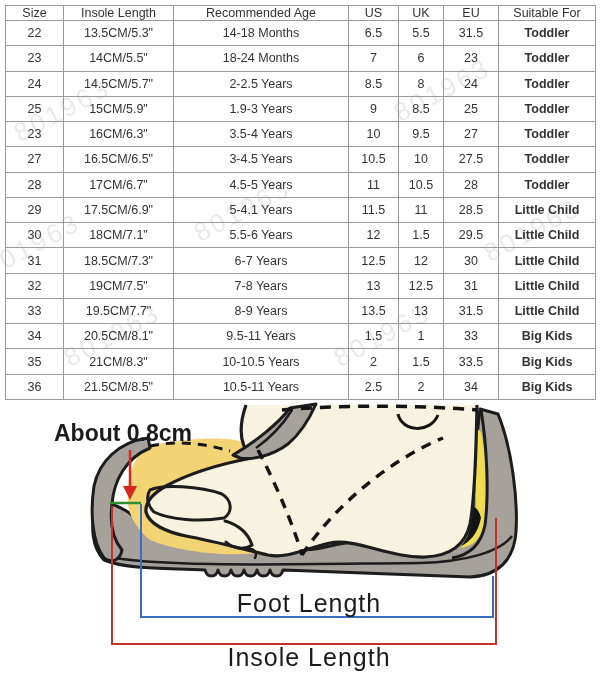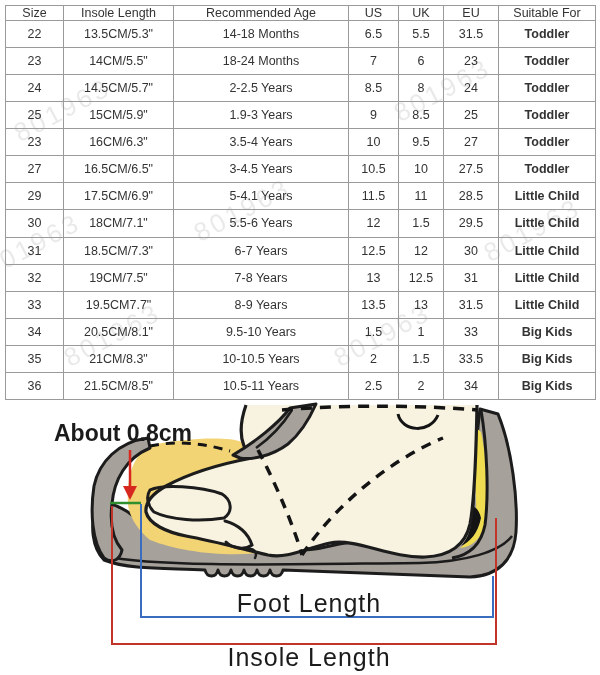--- a/index.html
+++ b/index.html
@@ -105,20 +105,29 @@
         <tr>
           <td>27</td>
           <td>16.5CM/6.5"</td>
           <td>3-4.5 Years</td>
           <td>10.5</td>
           <td>10</td>
           <td>27.5</td>
           <td>Toddler</td>
         </tr>
         <tr>
+          <td>28</td>
+          <td>17CM/6.7"</td>
+          <td>4.5-5 Years</td>
+          <td>11</td>
+          <td>10.5</td>
+          <td>28</td>
+          <td>Toddler</td>
+        </tr>
+        <tr>
           <td>29</td>
           <td>17.5CM/6.9"</td>
           <td>5-4.1 Years</td>
           <td>11.5</td>
           <td>11</td>
           <td>28.5</td>
           <td>Little Child</td>
         </tr>
         <tr>
           <td>30</td>
@@ -152,21 +161,21 @@
           <td>19.5CM7.7"</td>
           <td>8-9 Years</td>
           <td>13.5</td>
           <td>13</td>
           <td>31.5</td>
           <td>Little Child</td>
         </tr>
         <tr>
           <td>34</td>
           <td>20.5CM/8.1"</td>
-          <td>9.5-10 Years</td>
+          <td>9.5-11 Years</td>
           <td>1.5</td>
           <td>1</td>
           <td>33</td>
           <td>Big Kids</td>
         </tr>
         <tr>
           <td>35</td>
           <td>21CM/8.3"</td>
           <td>10-10.5 Years</td>
           <td>2</td>

